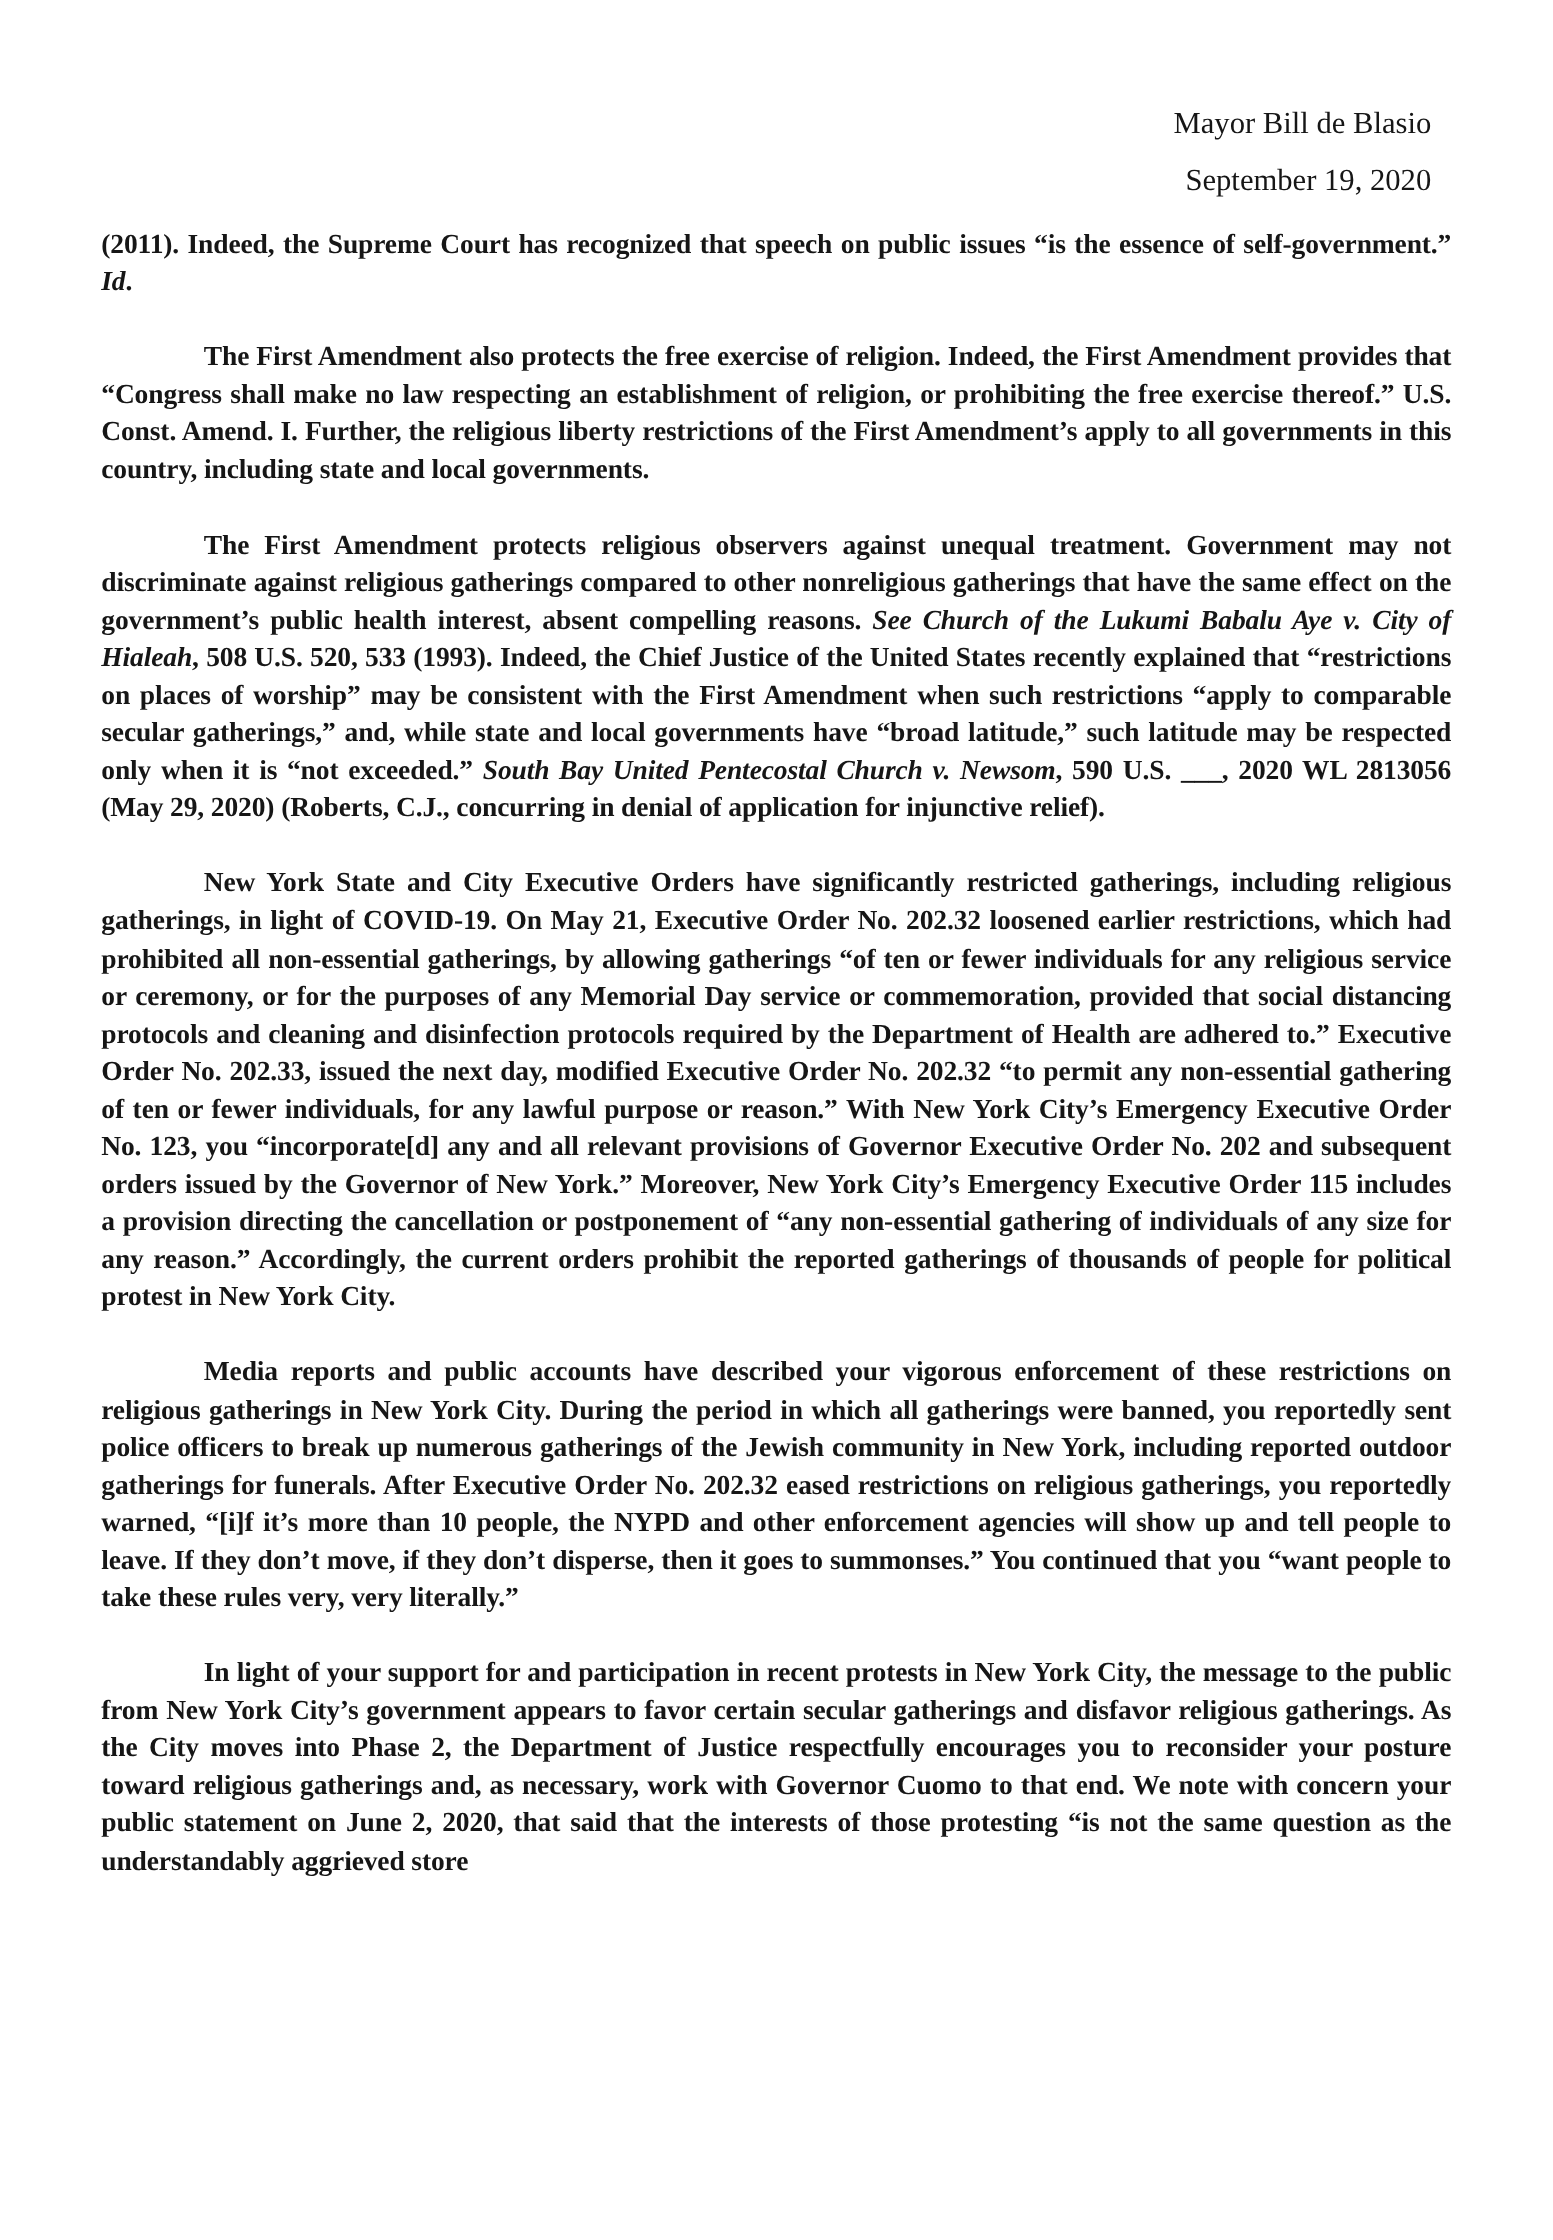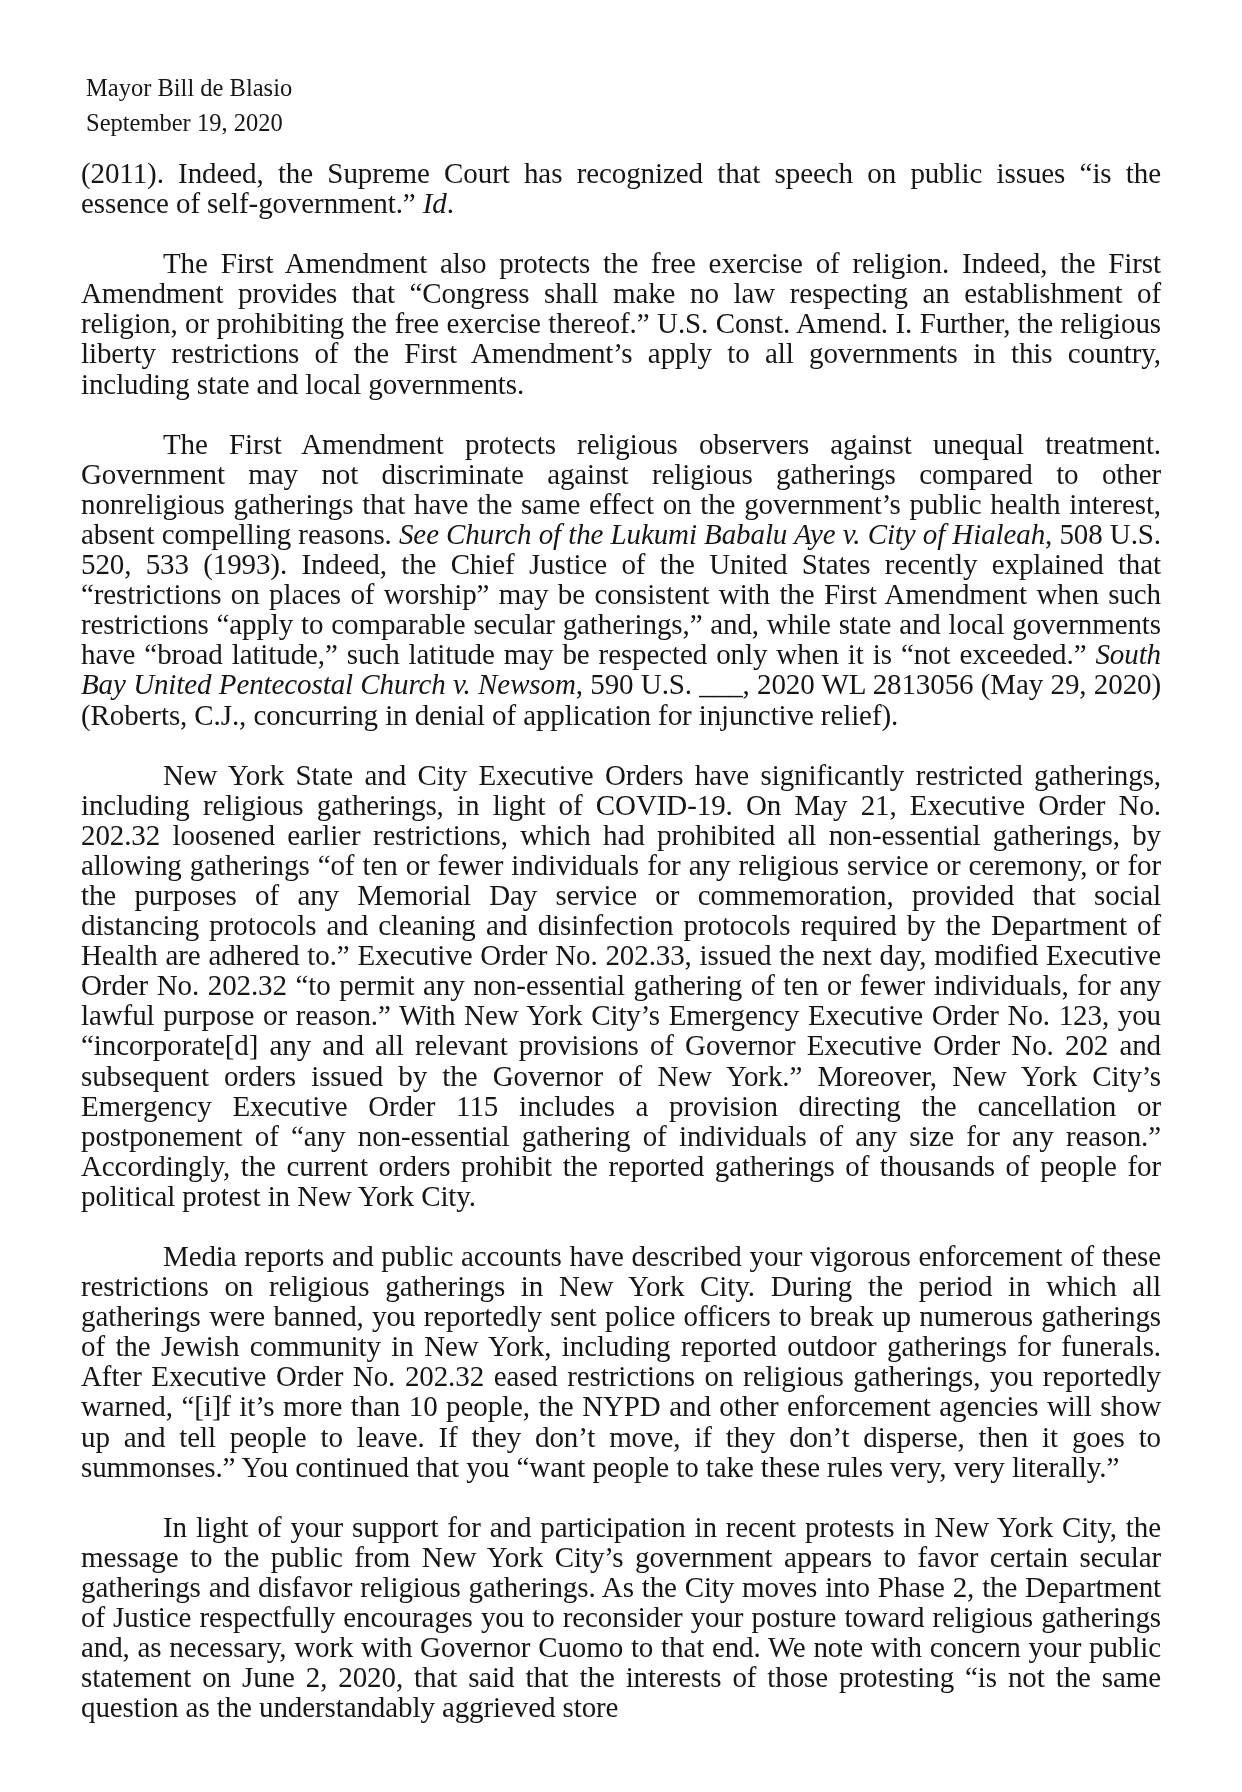--- a/index.html
+++ b/index.html
@@ -17,32 +17,34 @@
   }
   .page {
     position: absolute;
     left: 81px;
     top: 68px;
     width: 1080px;
   }
   .header-line {
     font-size: 24.5px;
     line-height: 30px;
-    margin: 5px;
+    margin: 16px;
+    text-align: right;
   }
   .header {
     margin-bottom: 20px;
   }
   .para {
-    font-size: 29px;
+    font-size: 22px;
     line-height: 30.1px;
     margin: 0 0 30px 0;
     text-align: justify;
     text-align-last: left;
     letter-spacing: -0.1px;
+    font-weight: bold;
   }
   .para.indent {
     text-indent: 82px;
   }
   .para .it {
     font-style: italic;
   }
   .last {
     margin-bottom: 4px;
   }

